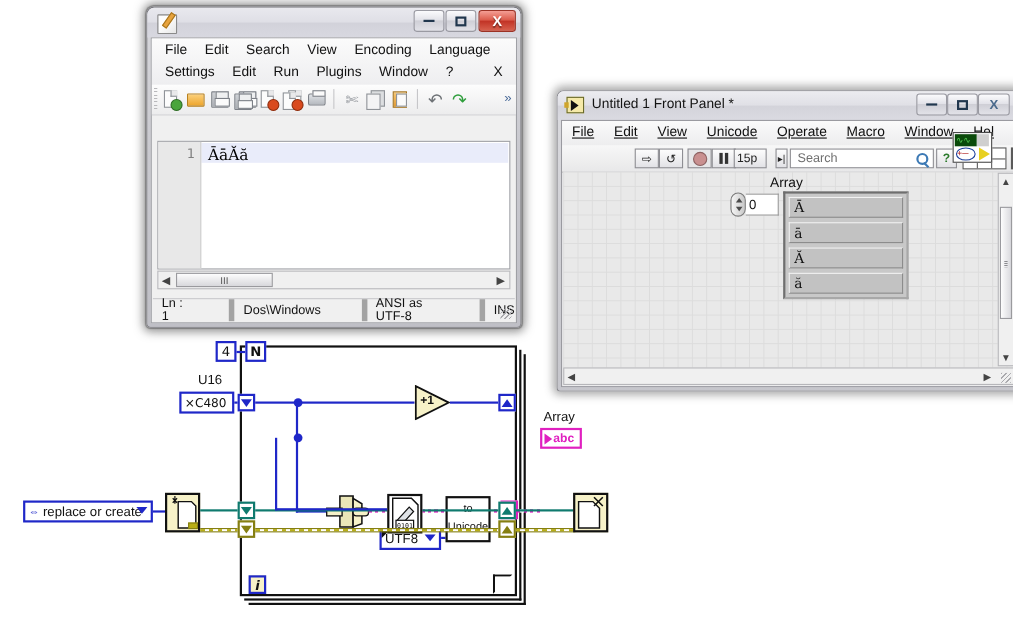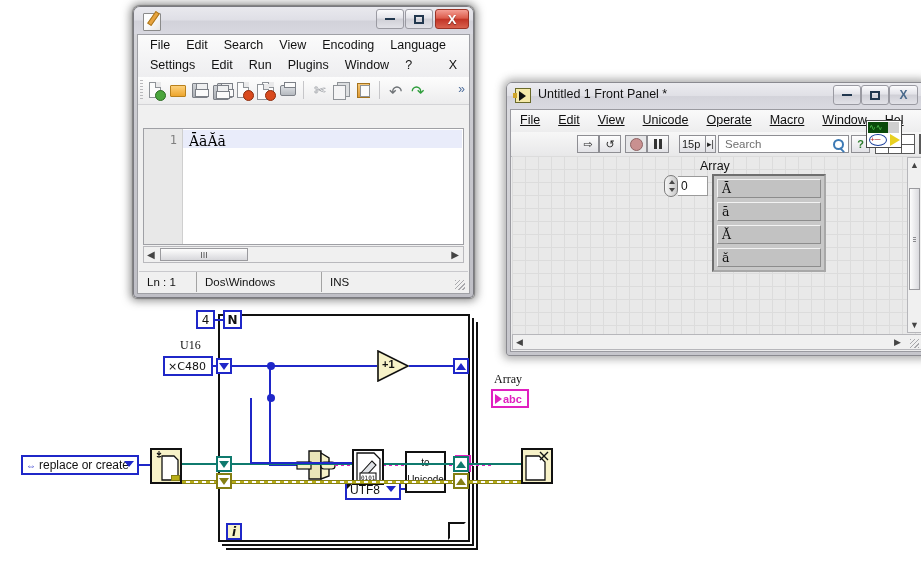--- a/index.html
+++ b/index.html
@@ -129,21 +129,21 @@
   #npp .hthumb { position:absolute; left:16px; top:1px; width:88px; bottom:1px;
      background:linear-gradient(to bottom,#fdfdfd,#d8d8dc); border:1px solid #9a9a9e;
      box-sizing:border-box; display:flex;align-items:center;justify-content:center;
      font-size:9px;color:#555;}
   #npp .harrow{position:absolute;top:2px;font-size:10px;color:#444;}
 
   #npp .statusbar { position:absolute; left:1px; right:1px; bottom:1px; height:20px;
      background:#f0f0f0; border-top:1px solid #c9c9cd; display:flex; align-items:center;}
   #npp .sbcell { font-size:11.5px; color:#111; padding-left:8px; position:relative; height:100%;
      display:flex; align-items:center;}
-  #npp .sbcell + .sbcell { border-left:1px solid #a3a3a3;}
+  #npp .sbcell + .sbcell { border-left:5px solid #a3a3a3;margin-left:37px;}
   #npp .grip2{position:absolute;right:3px;bottom:2px;width:10px;height:10px;
      background:repeating-linear-gradient(135deg,#a9a9ad 0 1px, transparent 1px 3px);}
 
   
   #lvfp {
     position:absolute; left:482px; top:82px; width:422px; height:274px;
     background: linear-gradient(to bottom,#dcdce0 0%, #cfcfd4 50%, #c6c6cc 100%);
     border:1px solid #8a8a90; border-radius:6px 6px 3px 3px;
     box-shadow: 0 0 8px 3px rgba(70,70,70,0.45);
     box-sizing:border-box;
@@ -232,21 +232,21 @@
   .tunnel.teal .tri-up{border-bottom-color:#0f7a6e;}
   .tunnel.olive{border-color:#857f12;}
   .tunnel.olive .tri-down{border-top-color:#857f12;}
   .tunnel.olive .tri-up{border-bottom-color:#857f12;}
   .loop{position:absolute;border:2px solid #111;background:transparent;box-sizing:border-box;}
   .vi-node{position:absolute;background:#f7f2c8;border:2px solid #111;box-sizing:border-box;}
   .enum{position:absolute;border:2px solid #1f27c8;background:#fff;box-sizing:border-box;
      font-size:12px;color:#111;display:flex;align-items:center;padding-left:3px;}
   .enum .dd{position:absolute;right:3px;top:4px;border-left:5px solid transparent;
      border-right:5px solid transparent;border-top:6px solid #1f27c8;}
-  .lbl{position:absolute;font-size:12px;color:#111;font-family:Liberation Serif, serif;}
+  .lbl{position:absolute;font-size:12px;color:#111;font-family:Liberation Sans, sans-serif;}
   .strwire{position:absolute;height:3px;
      background:repeating-linear-gradient(to right,#e020c0 0 3px, #ffffff 3px 6px);}
   .dotwire{position:absolute;height:4px;
      background:repeating-linear-gradient(to right,#b8ae17 0 4px,#ffffff 4px 8px);
      border-top:1px solid #857f12;border-bottom:1px solid #857f12;box-sizing:border-box;}
 </style>
 </head>
 <body>
 
 <div id="root">
@@ -354,20 +354,21 @@
         <div class="harrow" style="left:3px">◀</div>
         <div class="hthumb">
           <span>III</span>
         </div>
         <div class="harrow" style="right:4px">▶</div>
       </div>
 
       <div class="statusbar">
         <div class="sbcell noselect" style="width:49px">Ln : 1</div>
         <div class="sbcell noselect" style="width:116px">Dos\Windows</div>
+        <div class="sbcell noselect" style="width:115px">ANSI as UTF-8</div>
         <div class="sbcell noselect" style="flex:1">INS</div>
         <div class="grip2"></div>
       </div>
     </div>
   </div>
 
   <div id="lvfp">
     <div class="titlebar">
       <div class="lvicon"></div>
       <div class="title-text noselect">Untitled 1 Front Panel *</div>
@@ -402,21 +403,21 @@
       <div class="toolbar">
         <div class="lvtb-btn" style="left:66px;width:22px">⇨</div>
         <div class="lvtb-btn" style="left:88px;width:22px">↺</div>
         <div class="lvtb-btn" style="left:114px;width:22px;background:#e6e6e8">
           <span style="display:inline-block;width:11px;height:11px;border-radius:50%;background:#c99090;border:1px solid #8d6363"></span>
         </div>
         <div class="lvtb-btn" style="left:136px;width:22px">
           <span style="display:inline-block;width:3px;height:10px;background:#333;margin-right:2px"></span>
             <span style="display:inline-block;width:3px;height:10px;background:#333"></span>
         </div>
-        <div class="lvtb-btn" style="left:168px;width:30px;justify-content:flex-start;padding-left:2px;font-size:11px">15p</div>
+        <div class="lvtb-btn" style="left:156px;width:30px;justify-content:flex-start;padding-left:2px;font-size:11px">15p</div>
         <div class="lvtb-btn" style="left:194px;width:11px;font-size:9px">▸|</div>
         <div class="lvsearch" style="left:207px;width:131px">
           <div class="ph noselect">Search</div>
           <div class="magnifier"></div>
         </div>
         <div class="lvtb-btn" style="left:340px;width:19px;color:#2a7a2a;font-weight:bold">?</div>
         <div class="lvgrid" style="left:364px">
           <i style="left:12px;top:0;width:1px;bottom:0"></i>
           <i style="left:25px;top:0;width:1px;bottom:0"></i>
           <i style="top:9px;left:0;height:1px;right:0"></i>

